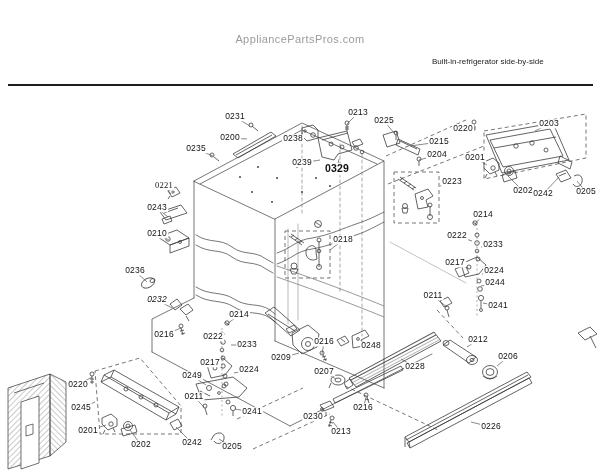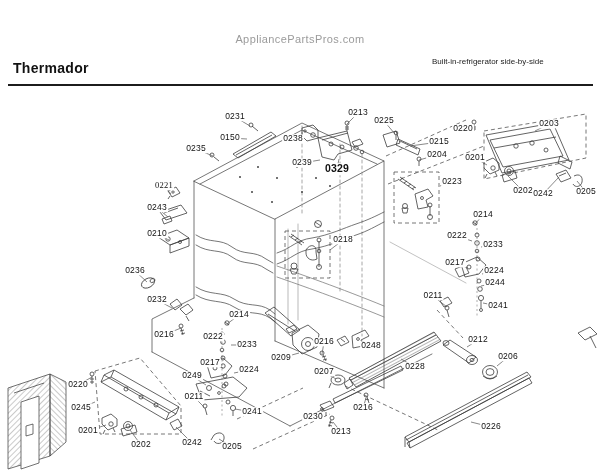--- a/index.html
+++ b/index.html
@@ -19,21 +19,20 @@
   .plabel{position:absolute;transform:translate(-50%,-50%);z-index:3;
           font-size:8.5px;color:#111;background:#fff;padding:0 1px;line-height:1.1;
           white-space:nowrap;letter-spacing:.2px;}
   .plabel.hl{font-size:10.5px;font-weight:bold;}
 </style>
 </head>
 <body>
 
 <div class="page">
   <div class="watermark">AppliancePartsPros.com</div>
-  <div class="brand">Thermador</div>
   <div class="subtitle">
     <div>Built-in-refrigerator side-by-side</div>
   </div>
   <div class="rule"></div>
 
   <div id="diagram">
     <svg id="art" width="600" height="473" viewBox="0 0 600 473">
       <defs>
         <pattern id="hA" width="4" height="4" patternUnits="userSpaceOnUse" patternTransform="rotate(45)">
           <line x1="0" y1="0" x2="0" y2="4" stroke="#666" stroke-width="0.7"></line>
@@ -372,41 +371,41 @@
         <line x1="81" y1="372" x2="95" y2="366"></line>
         <line x1="88" y1="395" x2="106" y2="389"></line>
         <line x1="141" y1="409" x2="130" y2="394"></line>
         <line x1="192" y1="407" x2="176" y2="391"></line>
         <line x1="232" y1="411" x2="219" y2="403"></line>
         <line x1="478" y1="304" x2="467" y2="311"></line>
         <line x1="508" y1="321" x2="497" y2="330"></line>
         <line x1="491" y1="391" x2="471" y2="386"></line>
       </svg>
   <div class="plabel" style="left: 235px; top: 81px;">0231</div>
-      <div class="plabel" style="left: 230px; top: 102px;">0150</div>
+      <div class="plabel" style="left: 230px; top: 102px;">0200</div>
       <div class="plabel" style="left: 196px; top: 113px;">0235</div>
       <div class="plabel" style="left: 358px; top: 77px;">0213</div>
       <div class="plabel" style="left: 293px; top: 103px;">0238</div>
       <div class="plabel" style="left: 302px; top: 127px;">0239</div>
       <div class="plabel hl" style="left: 337px; top: 133px;">0329</div>
       <div class="plabel" style="left: 384px; top: 85px;">0225</div>
       <div class="plabel" style="left: 463px; top: 93px;">0220</div>
       <div class="plabel" style="left: 549px; top: 88px;">0203</div>
       <div class="plabel" style="left: 439px; top: 106px;">0215</div>
       <div class="plabel" style="left: 437px; top: 119px;">0204</div>
       <div class="plabel" style="left: 475px; top: 122px;">0201</div>
       <div class="plabel" style="left: 452px; top: 146px;">0223</div>
       <div class="plabel" style="left: 523px; top: 155px;">0202</div>
       <div class="plabel" style="left: 543px; top: 158px;">0242</div>
       <div class="plabel" style="left: 586px; top: 156px;">0205</div>
       <div class="plabel" style="left: 164px; top: 150px; font-family: Liberation Serif, serif;">0221</div>
       <div class="plabel" style="left: 157px; top: 172px;">0243</div>
       <div class="plabel" style="left: 157px; top: 198px;">0210</div>
       <div class="plabel" style="left: 135px; top: 235px;">0236</div>
-      <div class="plabel" style="left: 157px; top: 264px;">0232</div>
+      <div class="plabel" style="left: 157px; top: 264px; font-style: italic;">0232</div>
       <div class="plabel" style="left: 164px; top: 299px;">0216</div>
       <div class="plabel" style="left: 343px; top: 204px;">0218</div>
       <div class="plabel" style="left: 483px; top: 179px;">0214</div>
       <div class="plabel" style="left: 457px; top: 200px;">0222</div>
       <div class="plabel" style="left: 493px; top: 209px;">0233</div>
       <div class="plabel" style="left: 455px; top: 227px;">0217</div>
       <div class="plabel" style="left: 494px; top: 235px;">0224</div>
       <div class="plabel" style="left: 495px; top: 247px;">0244</div>
       <div class="plabel" style="left: 433px; top: 260px;">0211</div>
       <div class="plabel" style="left: 498px; top: 270px;">0241</div>

